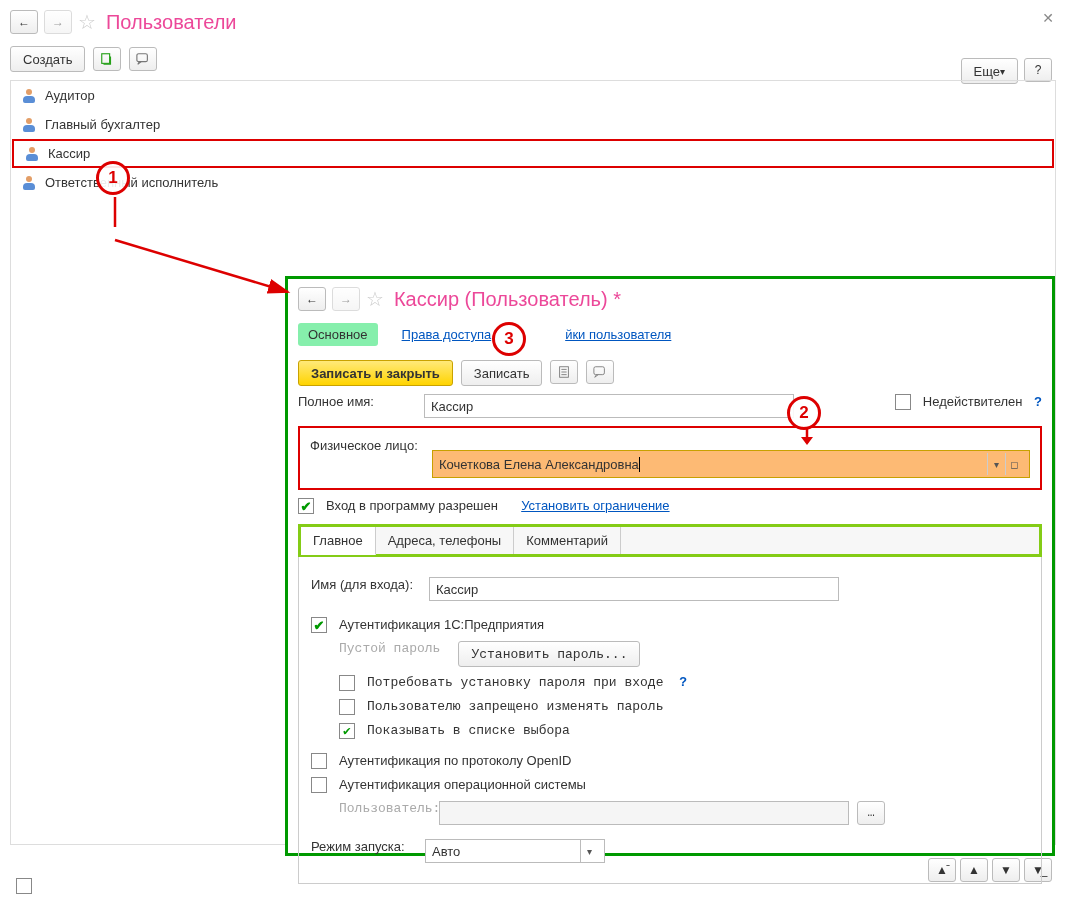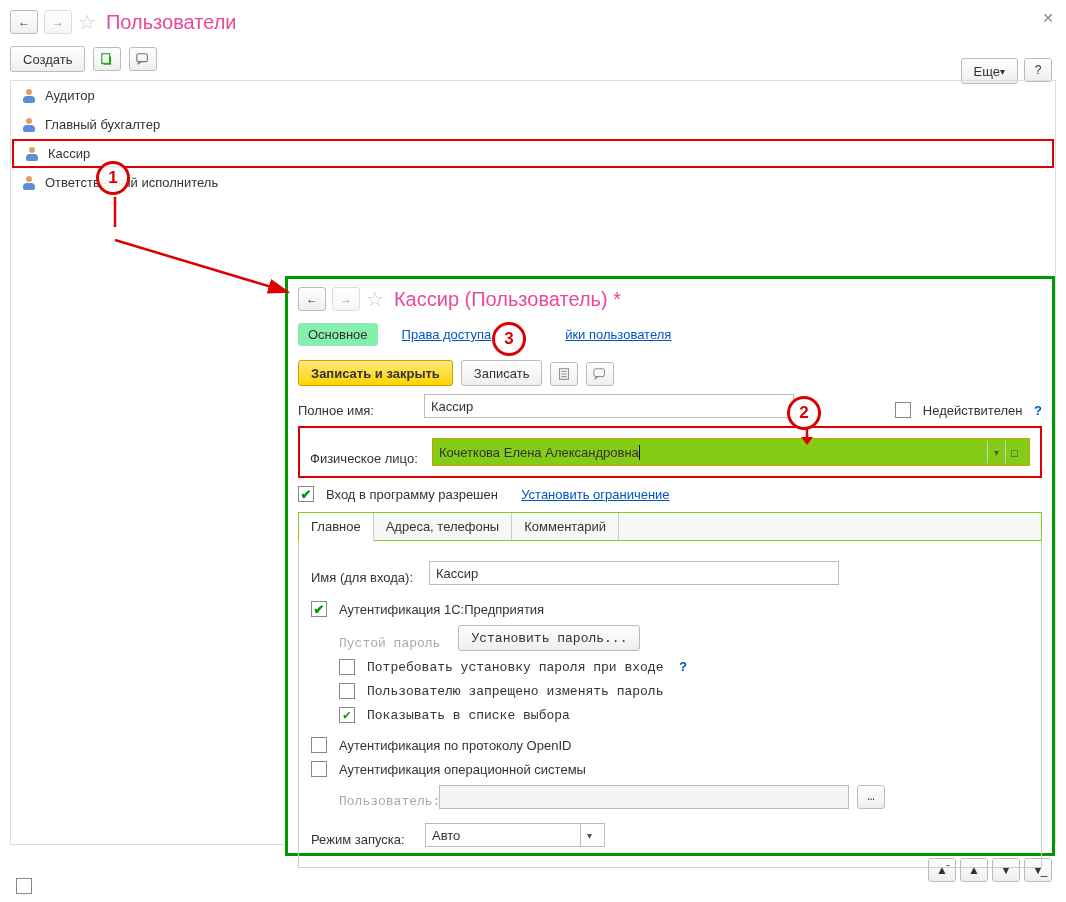--- a/index.html
+++ b/index.html
@@ -126,43 +126,43 @@
     left: 285px;
     top: 276px;
     width: 770px;
     height: 580px;
     padding: 8px 10px;
   }
   .link { color: #0056c0; text-decoration: underline; cursor:pointer; }
   .tabs { display:flex; gap:14px; margin:8px 0 14px 0; align-items:center; }
   .tab { padding:4px 10px; cursor:pointer; }
   .tab.active { background:#86efac; border-radius:3px; }
-  .row { display:flex; align-items:flex-end; gap:8px; margin:8px 0; }
+  .row { display:flex; align-items:flex-start; gap:8px; margin:8px 0; }
   .lbl { width:118px; }
   .input {
     border:1px solid #bbb; height:24px; padding:0 6px; background:#fff;
     display:flex; align-items:center;
   }
   .sel-dd {
-    border:1px solid #c8a000; background:#84cc16; height:28px;
-    display:flex; align-items:center; padding:0 6px; position:relative;
+    border:1px solid #c8a000; background:#fdba74; height:28px;
+    display:flex; align-items:center; padding:0 6px; position:relative;margin-top:12px;
   }
   .dd-btn {
     width:18px; height:22px; border-left:1px solid #ccc;
     display:inline-flex; align-items:center; justify-content:center;
     cursor:pointer; font-size:10px; color:#555;
   }
   .chk {
     width:16px; height:16px; border:1px solid #888; background:#fff;
     display:inline-flex; align-items:center; justify-content:center;
     font-size:13px; color:#009900; font-weight:bold;
     margin-right:4px;
   }
   .sub-tabs {
-    border:1px solid #84cc16; display:flex; margin-top:10px;
+    border:3px solid #84cc16; display:flex; margin-top:10px;
     background:#f7f7f7;
   }
   .sub-tab {
     padding:6px 12px; border-right:1px solid #ccc; cursor:pointer;
   }
   .sub-tab.active { background:#fff; border-bottom:1px solid #fff; margin-bottom:-1px;}
   .sub-body {
     border:1px solid #ccc; border-top:none; padding:12px;
   }
   .indent { margin-left:28px;font-family:Liberation Mono, monospace; }

